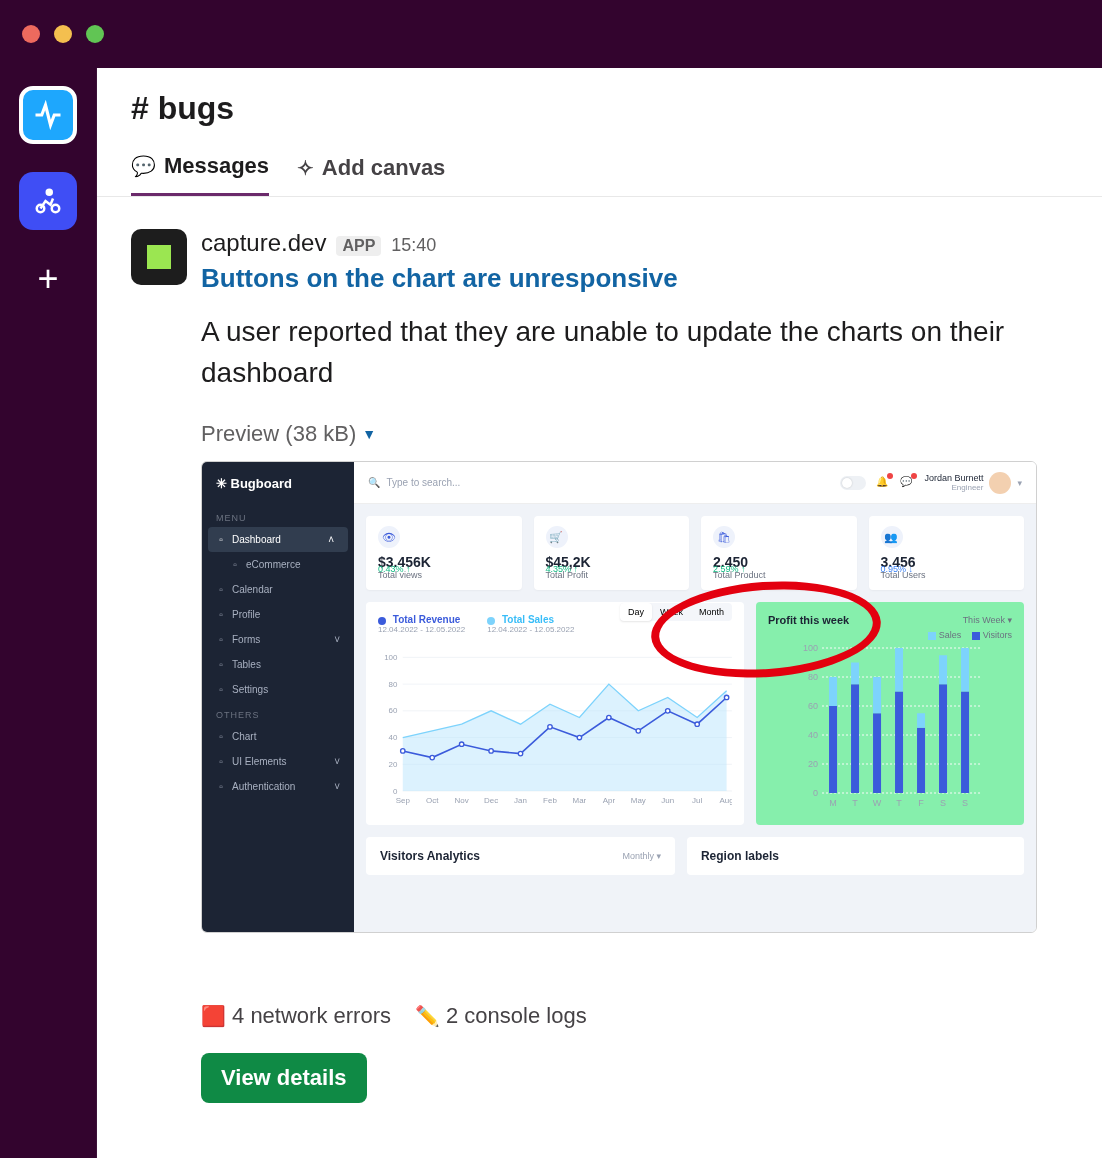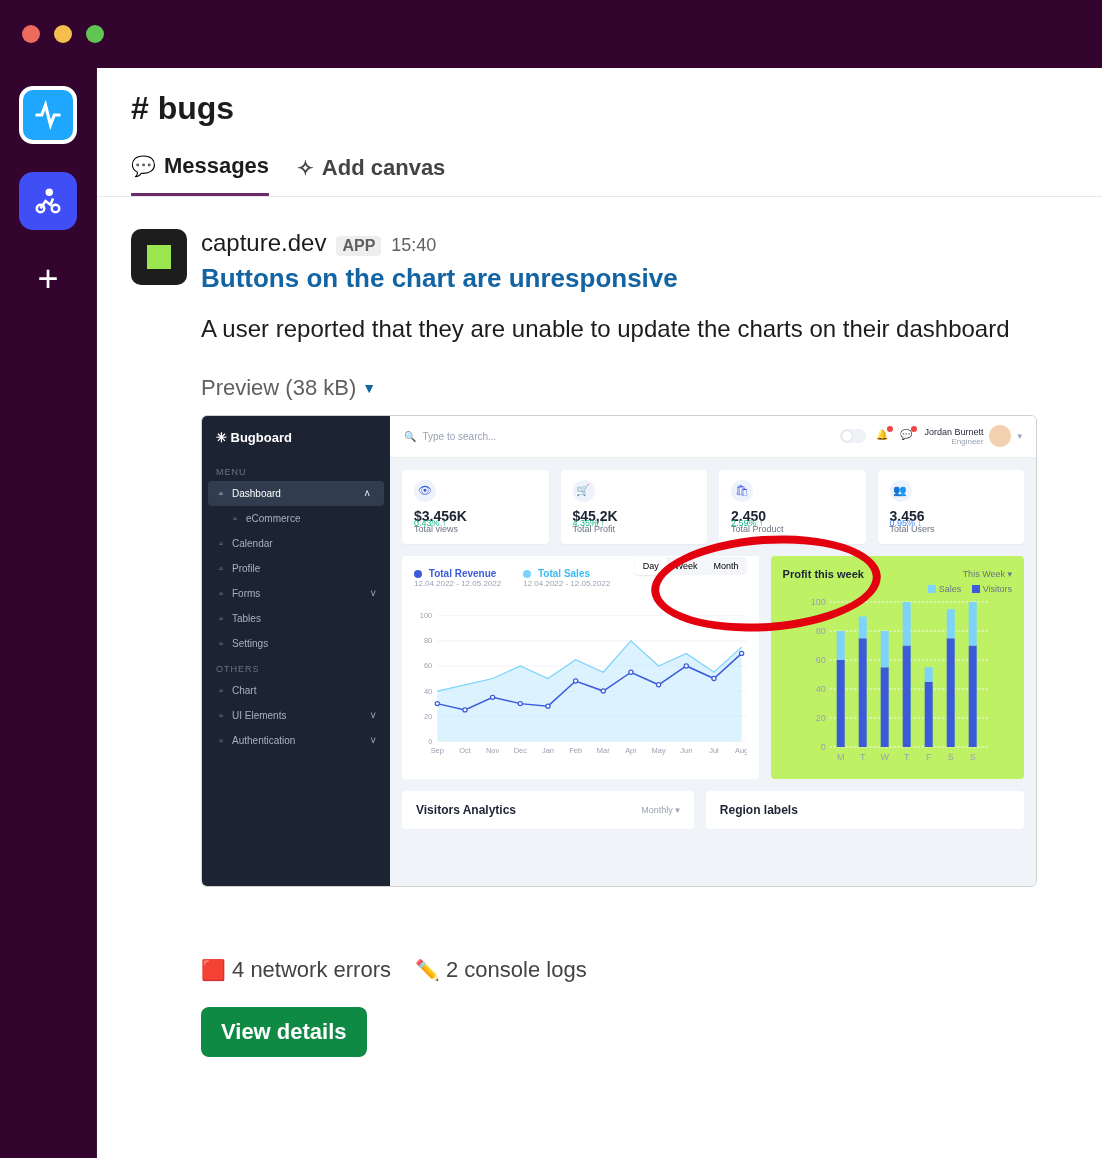--- a/index.html
+++ b/index.html
@@ -21,26 +21,26 @@
   .tab-icon { font-size:20px; }
   .msg { padding:32px 34px; display:flex; gap:14px; }
   .avatar { width:56px; height:56px; border-radius:10px; background:#1d1d1d; display:flex; align-items:center; justify-content:center; flex-shrink:0; }
   .av-inner{ width:24px; height:24px; background:#9be651; }
   .msg-body { flex:1; }
   .meta { display:flex; align-items:baseline; gap:10px; }
   .sender { font-size:24px; font-weight:400; color:#1d1c1d; }
   .badge { font-size:16px; font-weight:700; color:#616061; background:#eee; border-radius:4px; padding:1px 6px; }
   .time { font-size:18px; color:#616061; }
   .title-link { font-size:26px; font-weight:700; color:#1264a3; margin-top:6px; }
-  .desc { font-size:24px; color:#1d1c1d; margin-top:18px; line-height:1.45; }
+  .desc { font-size:28px; color:#1d1c1d; margin-top:18px; line-height:1.45; }
   .preview-label { font-size:22px; color:#616061; margin-top:28px; display:flex; align-items:center; gap:6px; }
   .preview-label .chev{ color:#1264a3; font-size:14px; }
   .preview { margin-top:14px; border:1px solid #d0d0d0; border-radius:6px; width:836px; height:472px; display:flex; overflow:hidden; font-size:10px; }
   
-  .db-side { width:188px; background:#1c2434; color:#a8b0c0; display:flex; flex-direction:column; padding:14px 0; font-size:10px; }
+  .db-side { width:152px; background:#1c2434; color:#a8b0c0; display:flex; flex-direction:column; padding:14px 0; font-size:10px; }
   .db-brand { color:#fff; font-weight:700; font-size:13px; padding:0 14px 14px; }
   .db-section { font-size:9px; letter-spacing:1px; color:#6b7280; padding:8px 14px 4px; }
   .db-item { padding:7px 14px; display:flex; align-items:center; gap:6px; cursor:pointer; }
   .db-item.active { background:#313d4f; color:#fff; border-radius:4px; margin:0 6px; padding-left:8px; }
   .db-item .arrow { margin-left:auto; font-size:10px; }
   .db-main { flex:1; background:#f0f3f8; display:flex; flex-direction:column; }
   .db-top { height:42px; background:#fff; display:flex; align-items:center; padding:0 14px; gap:10px; border-bottom:1px solid #eee; }
   .db-search { color:#9aa2b2; font-size:10px; flex:1; display:flex; align-items:center; gap:6px;}
   .db-toggle { width:26px; height:14px; background:#eef1f5; border-radius:999px; position:relative; }
   .db-toggle::after{content:"";position:absolute;left:2px;top:2px;width:10px;height:10px;background:#fff;border-radius:50%;box-shadow:0 0 2px rgba(0,0,0,.2);}
@@ -53,21 +53,21 @@
   .db-card { flex:1; background:#fff; border-radius:4px; padding:10px 12px; box-shadow:0 1px 2px rgba(0,0,0,.04); }
   .db-card .ico{width:22px;height:22px;border-radius:50%;background:#eef2fb;display:flex;align-items:center;justify-content:center;color:#3b5bdb;font-size:11px;margin-bottom:6px;}
   .db-card .val{font-size:14px;font-weight:700;color:#1c2434;}
   .db-card .lbl{font-size:9px;color:#6b7280;}
   .db-card .pct{position:absolute; font-size:9px; margin-top:-12px; }
   .db-card-wrap{position:relative;}
   .pct{color:#10b981;}
   .pct.down{color:#3b82f6;}
   .db-row2{ display:flex; gap:12px; padding:0 12px 12px; }
   .chart-big{ flex:1.45; background:#fff; border-radius:4px; padding:12px 12px 6px; position:relative; }
-  .chart-small{ flex:1; background:#bef264; border-radius:4px; padding:12px 12px 6px; position:relative;}
+  .chart-small{ flex:1; background:#86efac; border-radius:4px; padding:12px 12px 6px; position:relative;}
   .legend-dot{width:8px;height:8px;border-radius:50%;display:inline-block;margin-right:4px;vertical-align:middle;}
   .legend-txt{font-size:10px;font-weight:600;}
   .legend-sub{font-size:8px;color:#9aa2b2;}
   .range-pills{position:absolute;top:1px;right:12px;display:flex;background:#f4f6fa;border-radius:4px;font-size:9px;}
   .range-pills span{padding:4px 8px;border-radius:4px;cursor:pointer;}
   .range-pills span.on{background:#fff;box-shadow:0 1px 2px rgba(0,0,0,.1);}
   .annot-circle{position:absolute;border:8px solid #e3000f;border-radius:50%;width:230px;height:95px;top:120px;right:155px;z-index:5;pointer-events:none;transform:rotate(-4deg);}
   .profit-head{display:flex;justify-content:space-between;align-items:center;font-size:11px;font-weight:700;color:#1c2434;}
   .profit-head .sel{font-size:9px;font-weight:400;color:#6b7280;}
   .bar-legend{font-size:9px;color:#6b7280;text-align:right;margin-top:4px;}

